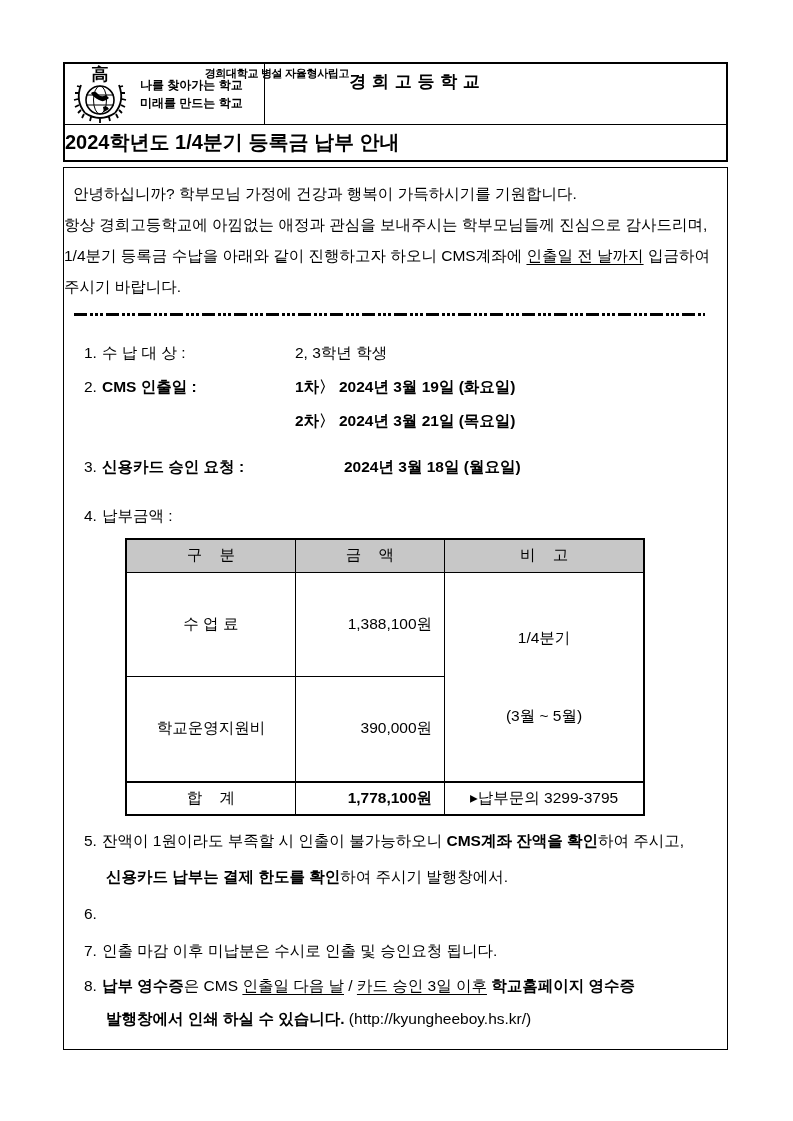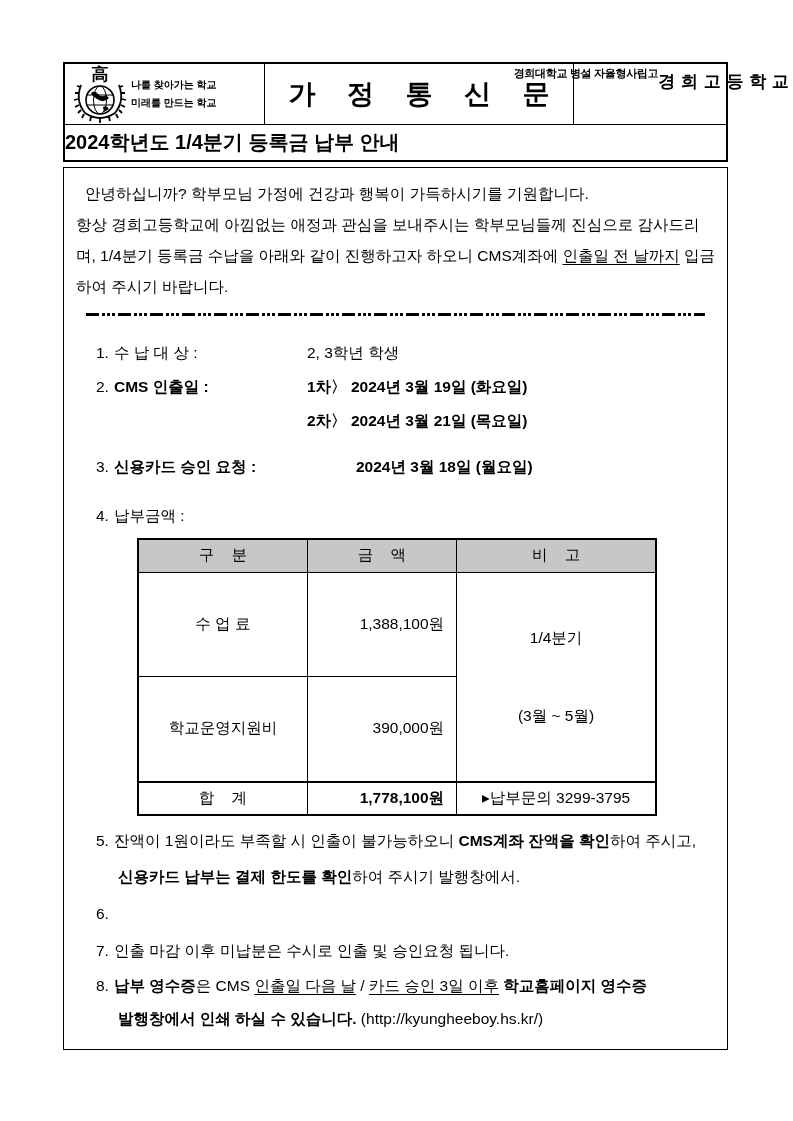--- a/index.html
+++ b/index.html
@@ -16,21 +16,21 @@
   .hdr-table {
     width: 100%;
     border: 2px solid #000;
   }
   .hdr-row { display: flex; height: 60px; }
   .hdr-cell-left {
     width: 200px; display: flex; align-items: center;
     padding: 2px 4px 2px 8px;
     border-right: 1.5px solid #000;
   }
-  .slogans { font-size: 10px; font-weight: bold; line-height: 18px; margin-left: 4px; white-space: nowrap; }
+  .slogans { font-size: 12px; font-weight: bold; line-height: 18px; margin-left: 13px; white-space: nowrap; }
   .hdr-cell-center {
     flex: 1; display: flex; align-items: center; justify-content: center;
     border-right: 1.5px solid #000;
   }
   .doc-type { font-size: 27px; font-weight: 600; white-space: pre; word-spacing: 24px; }
   .hdr-cell-right {
     width: 152px; display: flex; flex-direction: row; justify-content: center;
     padding: 2px 4px 2px 7px;
   }
   .affiliation { font-size: 11px; font-weight: bold; white-space: nowrap; letter-spacing: -0.3px; }
@@ -39,21 +39,21 @@
     border-top: 1.5px solid #000;
     height: 36px; display: flex; align-items: center; 
   }
   .notice-title { font-size: 20px; font-weight: bold; }
 
   
   .body-box {
     margin-top: 5px;
     border: 1.5px solid #000;
     height: 883px;
-    padding: 10px 12px 0 12px;
+    padding: 10px 12px 0 0;
     overflow: hidden;
   }
   .intro { font-size: 15.5px; line-height: 31px; }
   .intro .p1 { padding-left: 9px; }
   .intro .p2 { text-align: left; }
   .u { text-decoration: underline; text-underline-offset: 3px; }
   .b { font-weight: bold; }
   .dashed {
     margin: 11px 10px 0 10px; height: 3px;
     background: repeating-linear-gradient(90deg,
@@ -133,23 +133,20 @@
           <path d="M30,42 q4,-2 6,2 l-5,3 z" fill="#000"></path>
           <path d="M8,20 Q2,36 12,48 M8,22 l-4,-1 M6,28 l-4,0 M5,34 l-4,1 M6,40 l-4,2 M8,45 l-3,3 M11,49 l-2,4" fill="none" stroke="#000" stroke-width="1.8"></path>
           <path d="M46,20 Q52,36 42,48 M46,22 l4,-1 M48,28 l4,0 M49,34 l4,1 M48,40 l4,2 M46,45 l3,3 M43,49 l2,4" fill="none" stroke="#000" stroke-width="1.8"></path>
           <path d="M12,48 Q27,58 42,48 M18,52 l-1,4 M27,54 l0,4 M36,52 l1,4" fill="none" stroke="#000" stroke-width="1.8"></path>
         </svg>
         <div class="slogans">
           <div>나를 찾아가는 학교</div>
           <div>미래를 만드는 학교</div>
         </div>
       </div>
-      <div class="hdr-cell-center">
-        <div class="doc-type">가 정 통 신 문</div>
-      </div>
       <div class="hdr-cell-right">
         <div class="affiliation">경희대학교 병설 자율형사립고</div>
         <div class="school-name">경 희 고 등 학 교</div>
       </div>
     </div>
     <div class="hdr-title-row">
       <div class="notice-title">2024학년도 1/4분기 등록금 납부 안내</div>
     </div>
   </div>
 

